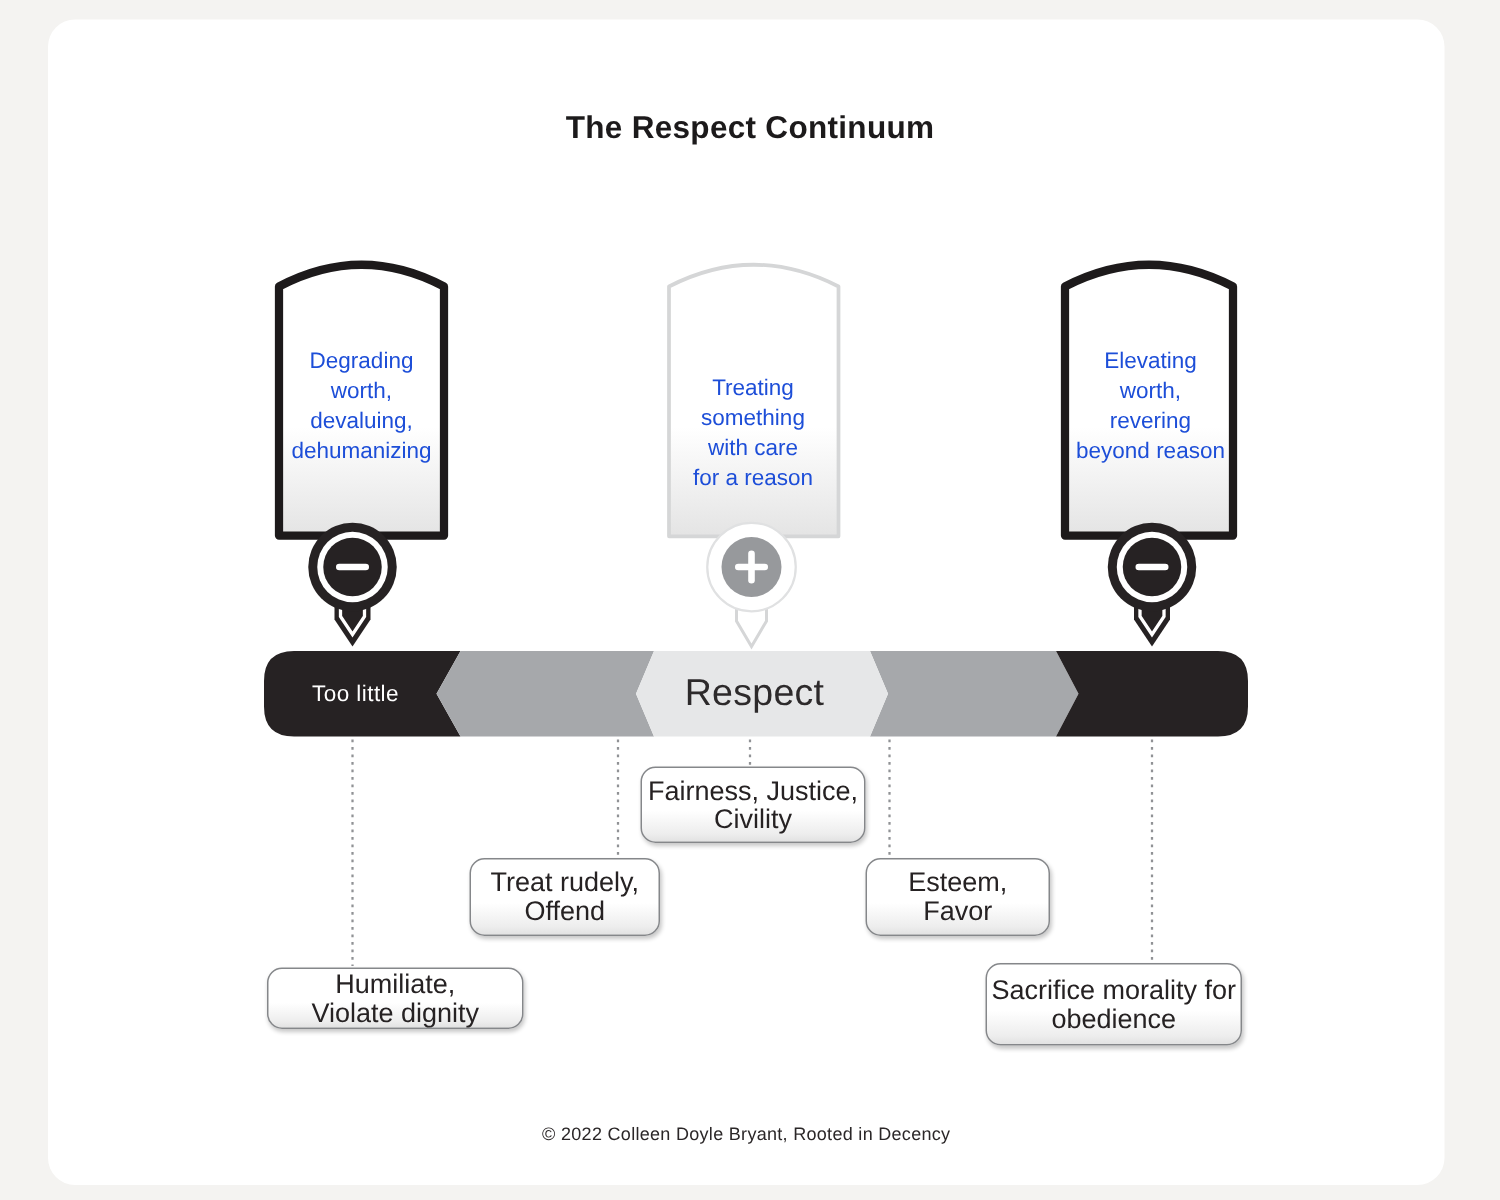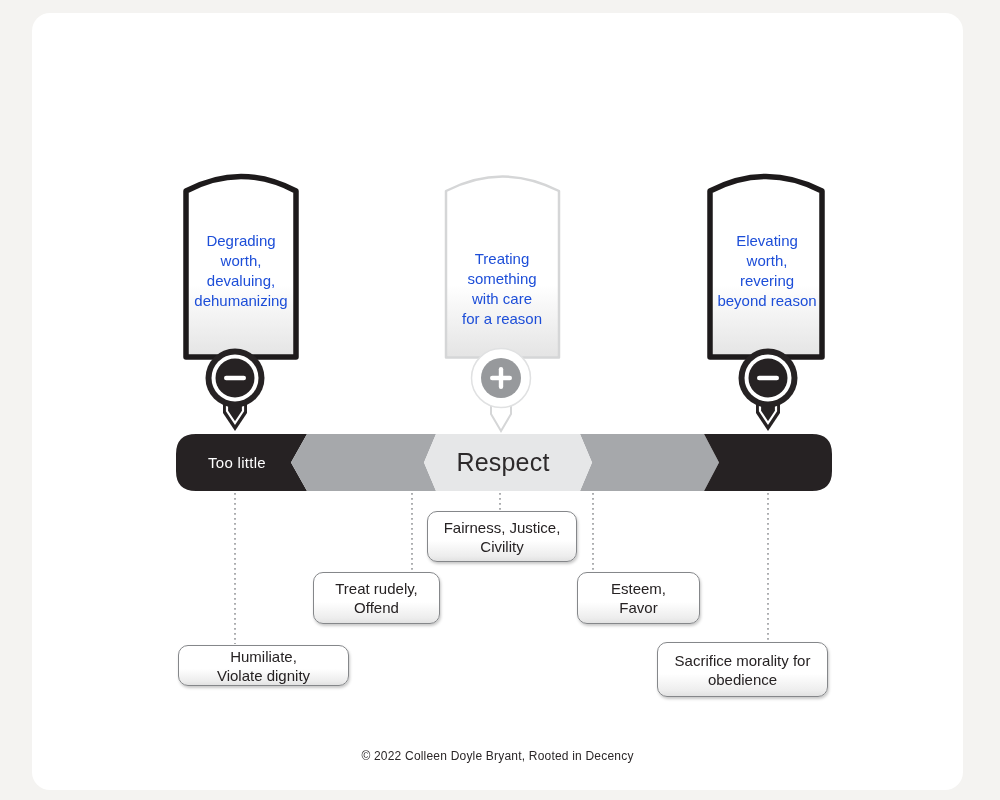--- a/index.html
+++ b/index.html
@@ -34,21 +34,21 @@
     display:flex;align-items:center;justify-content:center;
     height:57px;top:434px;
     color:#ffffff;font-size:15px;letter-spacing:.3px;
   }
   .bl-left{left:176px;width:122px;}
   .bl-center{left:419px;width:168px;color:#2d2a2b;font-size:25px;letter-spacing:.2px;}
   .bl-right{left:706px;width:134px;}
   .callout{
     display:flex;align-items:center;justify-content:center;
     text-align:center;
-    font-size:15px;line-height:19px;color:#262223;
+    font-size:18px;line-height:19px;color:#262223;
     background:linear-gradient(180deg,#ffffff 0%,#ffffff 58%,#ededed 90%,#e2e2e2 100%);
     border:1px solid #85878a;border-radius:10px;
     box-shadow:1px 2px 3px rgba(0,0,0,0.22);
     box-sizing:border-box;
   }
   .co-fairness{left:427px;top:511px;width:150px;height:51px;}
   .co-treat{left:313px;top:572px;width:127px;height:52px;}
   .co-esteem{left:557px;top:572px;width:123px;height:52px;margin-left:20px;}
   .co-humiliate{left:178px;top:645px;width:171px;height:41px;}
   .co-sacrifice{left:657px;top:642px;width:171px;height:55px;}
@@ -57,20 +57,21 @@
     text-align:center;font-size:12px;color:#2b2728;letter-spacing:.2px;
   }
 </style>
 </head>
 <body>
 
 <div class="stage">
 
   <div class="card"></div>
 
+  <div class="abs title">The Respect Continuum</div>
 
   <svg class="diagram" width="1000" height="800" viewBox="0 0 1000 800">
     <defs>
       <linearGradient id="bgrad" x1="0" y1="0" x2="0" y2="1">
         <stop offset="0" stop-color="#ffffff"></stop>
         <stop offset="0.6" stop-color="#ffffff"></stop>
         <stop offset="1" stop-color="#e4e4e4"></stop>
       </linearGradient>
     </defs>
 

